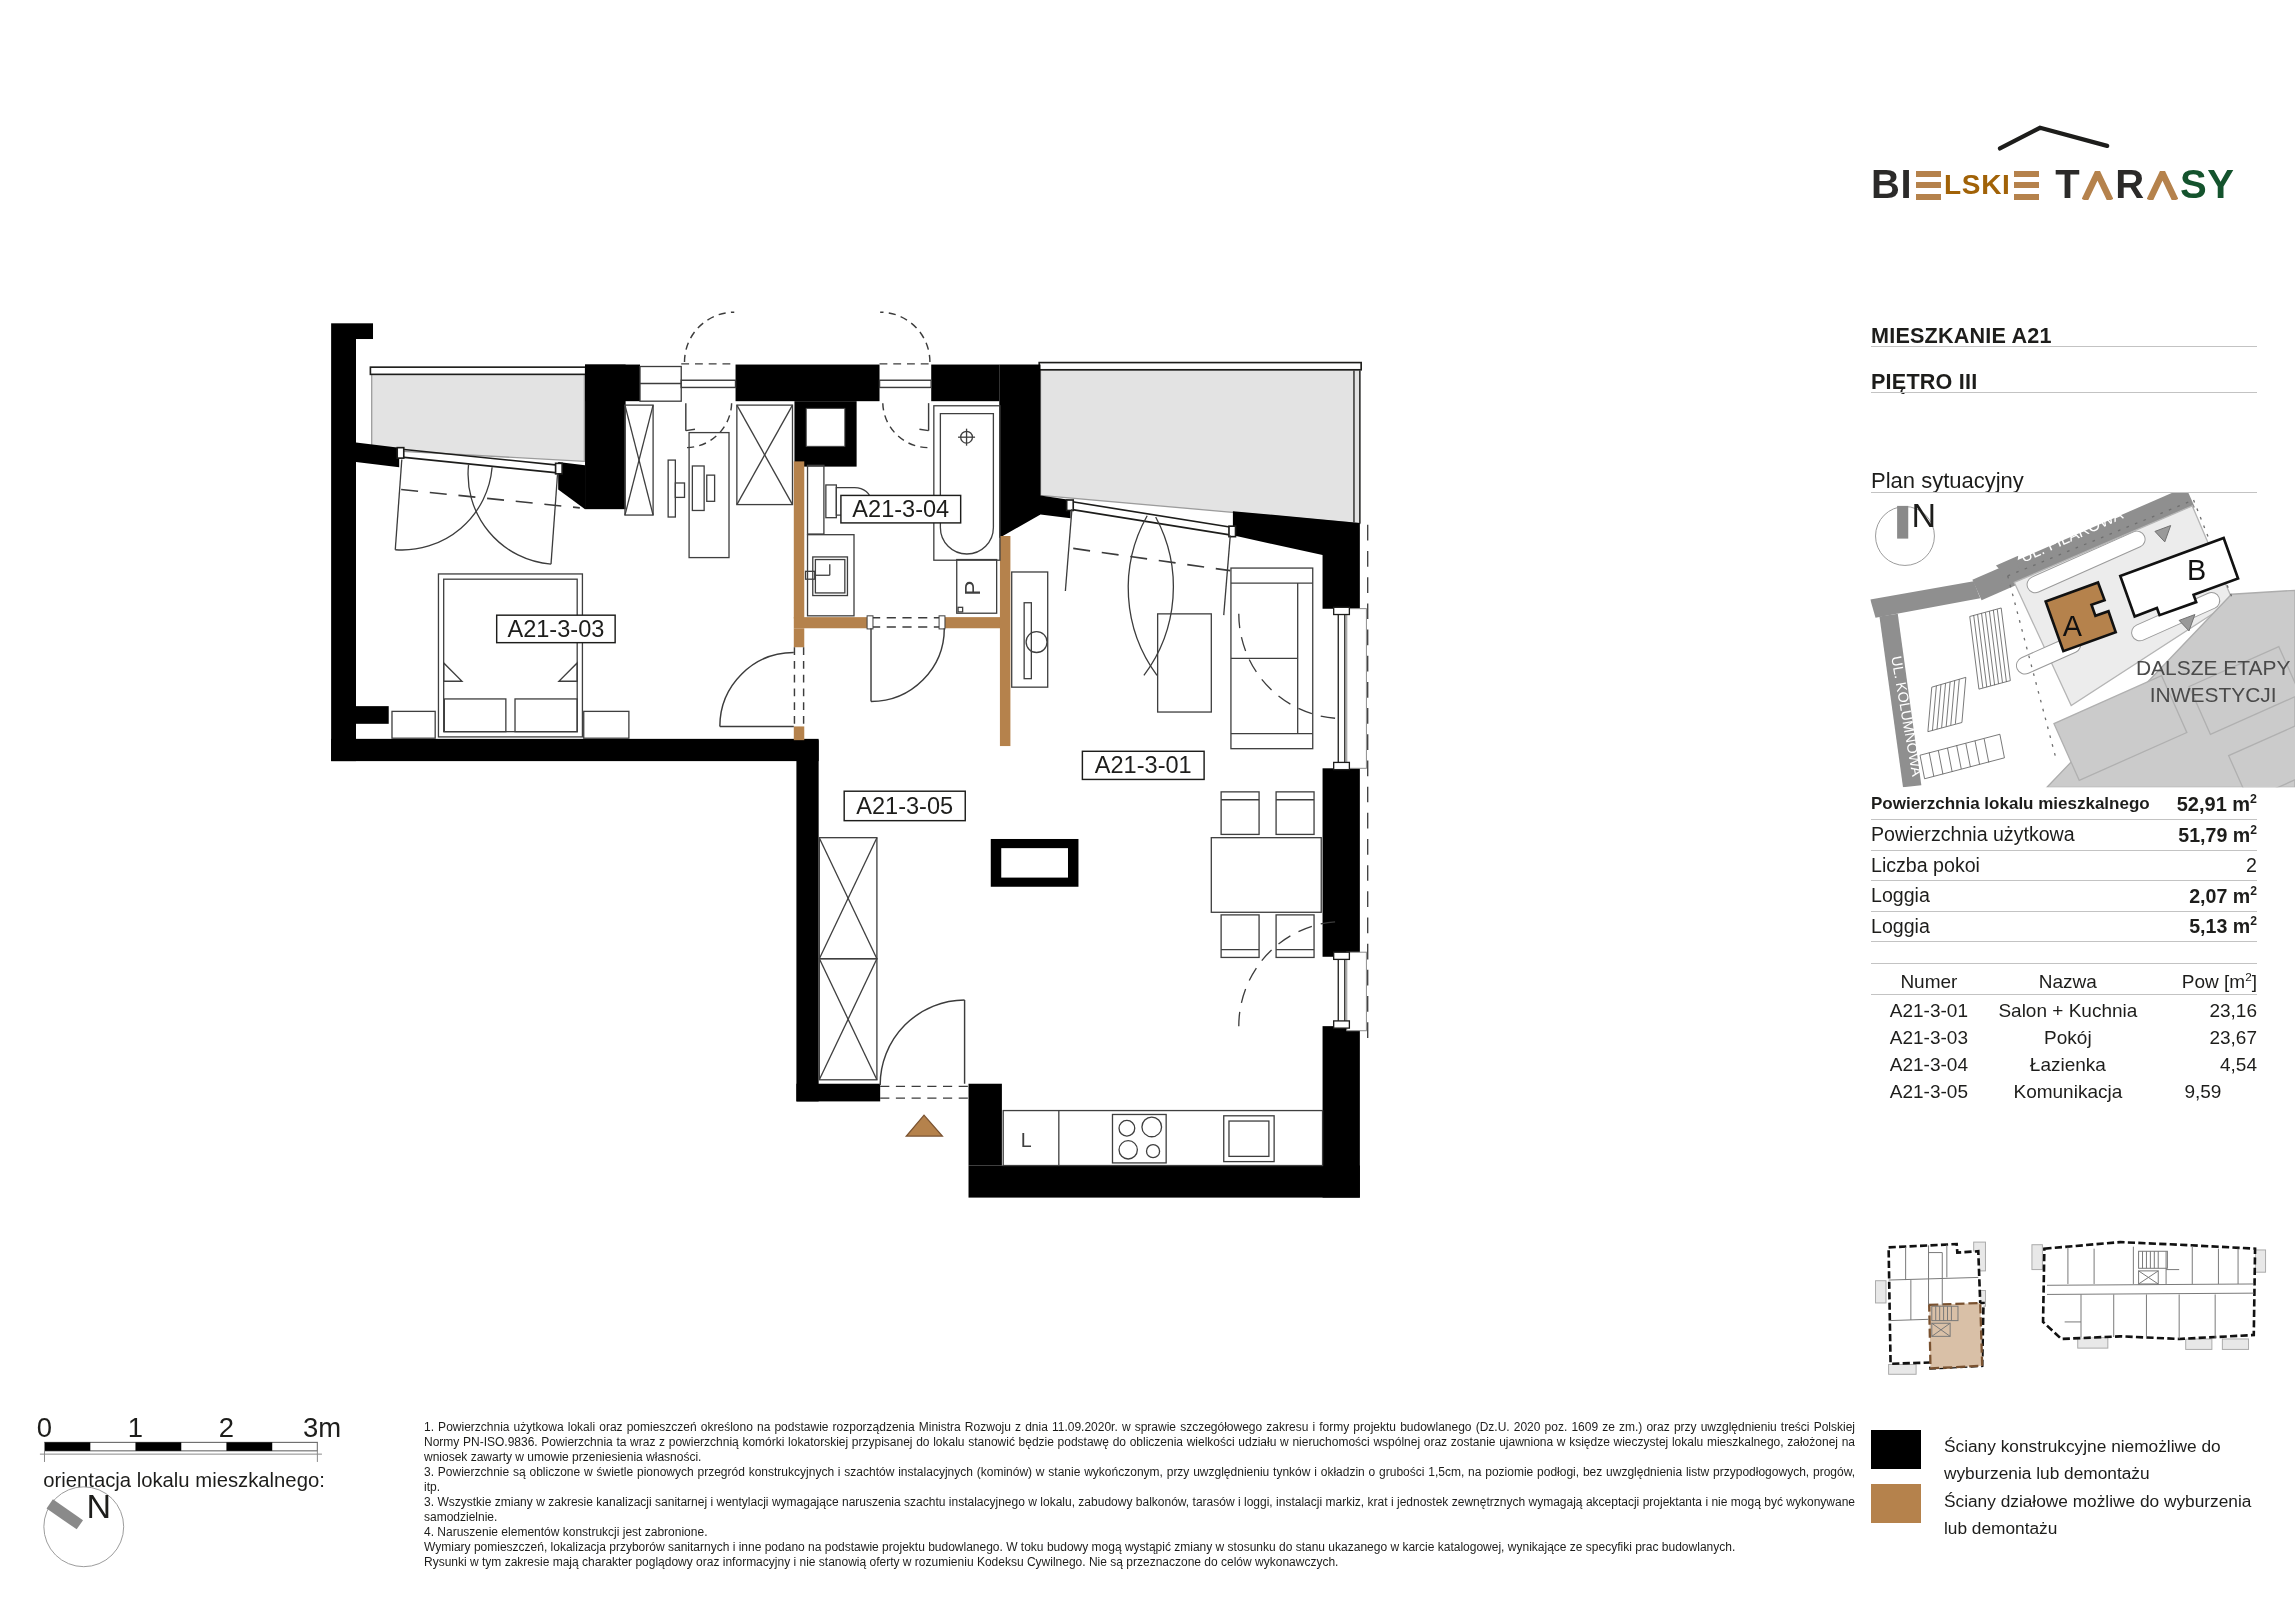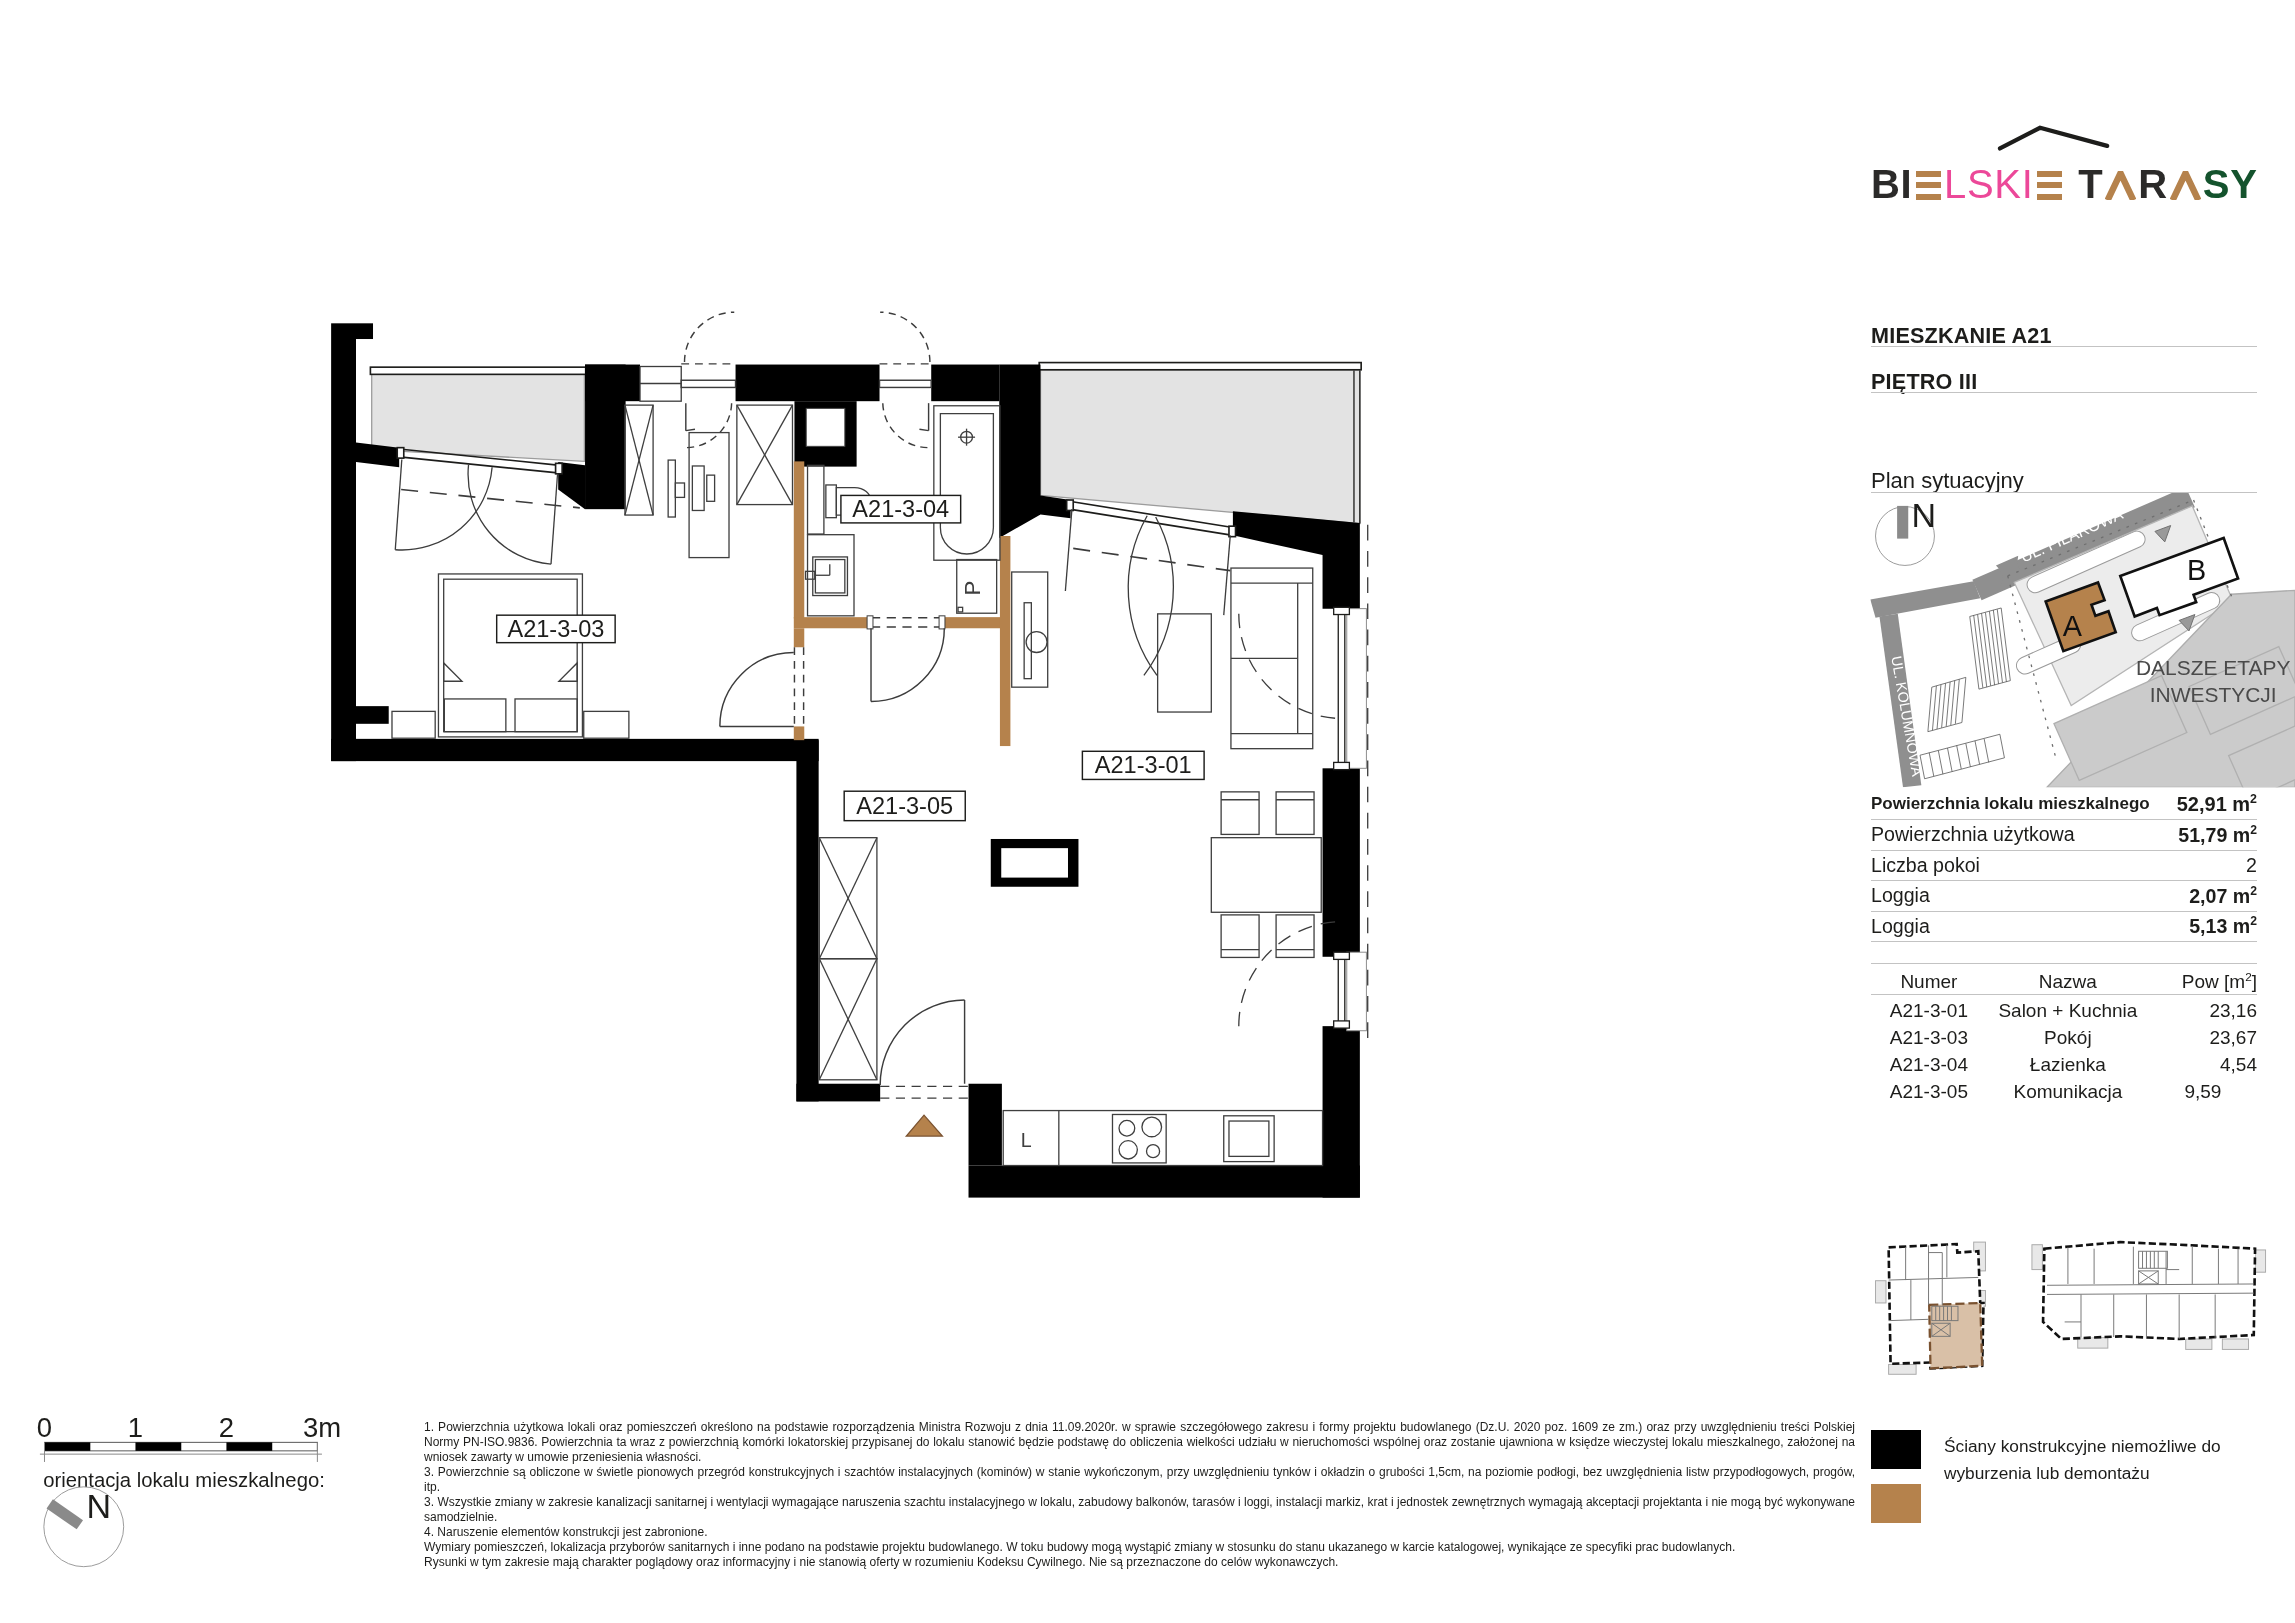--- a/index.html
+++ b/index.html
@@ -558,38 +558,39 @@
         <span style="width:30%;text-align:center;">A21-3-05</span>
         <span style="width:42%;text-align:center;">Komunikacja</span>
         <span style="width:28%;text-align:center;">9,59</span>
       </div>
 </div>
 
 <div class="abs" style="left:1871px;top:1430px;width:50px;height:39px;background:#000;"></div>
 <div class="abs" style="left:1944px;top:1433px;width:331px;font-size:17.3px;line-height:27px;">Ściany konstrukcyjne niemożliwe do wyburzenia lub demontażu</div>
 
 <div class="abs" style="left:1871px;top:1484px;width:50px;height:39px;background:#b5824c;"></div>
+<div class="abs" style="left:1944px;top:1488px;width:331px;font-size:17.3px;line-height:27px;">Ściany działowe możliwe do wyburzenia lub demontażu</div>
 
 <div class="abs" style="left:424px;top:1420px;width:1431px;font-size:12px;line-height:15px;color:#1d1d1b;text-align:justify;">
 1. Powierzchnia użytkowa lokali oraz pomieszczeń określono na podstawie rozporządzenia Ministra Rozwoju z dnia 11.09.2020r. w sprawie szczegółowego zakresu i formy projektu budowlanego (Dz.U. 2020 poz. 1609 ze zm.) oraz przy uwzględnieniu treści Polskiej Normy PN-ISO.9836. Powierzchnia ta wraz z powierzchnią komórki lokatorskiej przypisanej do lokalu stanowić będzie podstawę do obliczenia wielkości udziału w nieruchomości wspólnej oraz zostanie ujawniona w księdze wieczystej lokalu mieszkalnego, założonej na wniosek zawarty w umowie przeniesienia własności.<br>
 3. Powierzchnie są obliczone w świetle pionowych przegród konstrukcyjnych i szachtów instalacyjnych (kominów) w stanie wykończonym, przy uwzględnieniu tynków i okładzin o grubości 1,5cm, na poziomie podłogi, bez uwzględnienia listw przypodłogowych, progów, itp.<br>
 3. Wszystkie zmiany w zakresie kanalizacji sanitarnej i wentylacji wymagające naruszenia szachtu instalacyjnego w lokalu, zabudowy balkonów, tarasów i loggi, instalacji markiz, krat i jednostek zewnętrznych wymagają akceptacji projektanta i nie mogą być wykonywane samodzielnie.<br>
 4. Naruszenie elementów konstrukcji jest zabronione.<br>
 Wymiary pomieszczeń, lokalizacja przyborów sanitarnych i inne podano na podstawie projektu budowlanego. W toku budowy mogą wystąpić zmiany w stosunku do stanu ukazanego w karcie katalogowej, wynikające ze specyfiki prac budowlanych.<br>
 Rysunki w tym zakresie mają charakter poglądowy oraz informacyjny i nie stanowią oferty w rozumieniu Kodeksu Cywilnego. Nie są przeznaczone do celów wykonawczych.
 </div>
 
 <div class="abs" style="left:1871px;top:162px;height:38px;display:flex;align-items:flex-end;white-space:nowrap;" id="logo">
 <span style="font-size:40px;font-weight:bold;line-height:31px;letter-spacing:0.7px;color:#2b2a29;">BI</span>
       <span style="display:inline-block;width:25px;height:29.5px;margin:0 3.3px;position:relative;">
         <span class="abs" style="left:0;top:0;width:25px;height:6.5px;background:#b5824c;"></span>
         <span class="abs" style="left:0;top:11px;width:25px;height:6.5px;background:#b5824c;"></span>
         <span class="abs" style="left:0;top:23px;width:25px;height:6.5px;background:#b5824c;"></span>
       </span>
-      <span style="font-size:40px;font-weight:normal;line-height:31px;letter-spacing:0.7px;color:#ec4899;">LSKI</span>
+      <span style="font-size:28px;font-weight:bold;line-height:31px;letter-spacing:0.7px;color:#a16207;">LSKI</span>
       <span style="display:inline-block;width:25px;height:29.5px;margin:0 3.3px;position:relative;">
         <span class="abs" style="left:0;top:0;width:25px;height:6.5px;background:#b5824c;"></span>
         <span class="abs" style="left:0;top:11px;width:25px;height:6.5px;background:#b5824c;"></span>
         <span class="abs" style="left:0;top:23px;width:25px;height:6.5px;background:#b5824c;"></span>
       </span>
       <span style="width:13px;display:inline-block;"></span>
       <span style="font-size:40px;font-weight:bold;line-height:31px;letter-spacing:0.7px;color:#2b2a29;">T</span>
       <svg style="margin:0 2px;" width="31" height="29.5" viewBox="0 0 48 45">
         <path d="M4,45 L24,3 L44,45" stroke="#b5824c" stroke-width="10" fill="none"></path>
       </svg>

